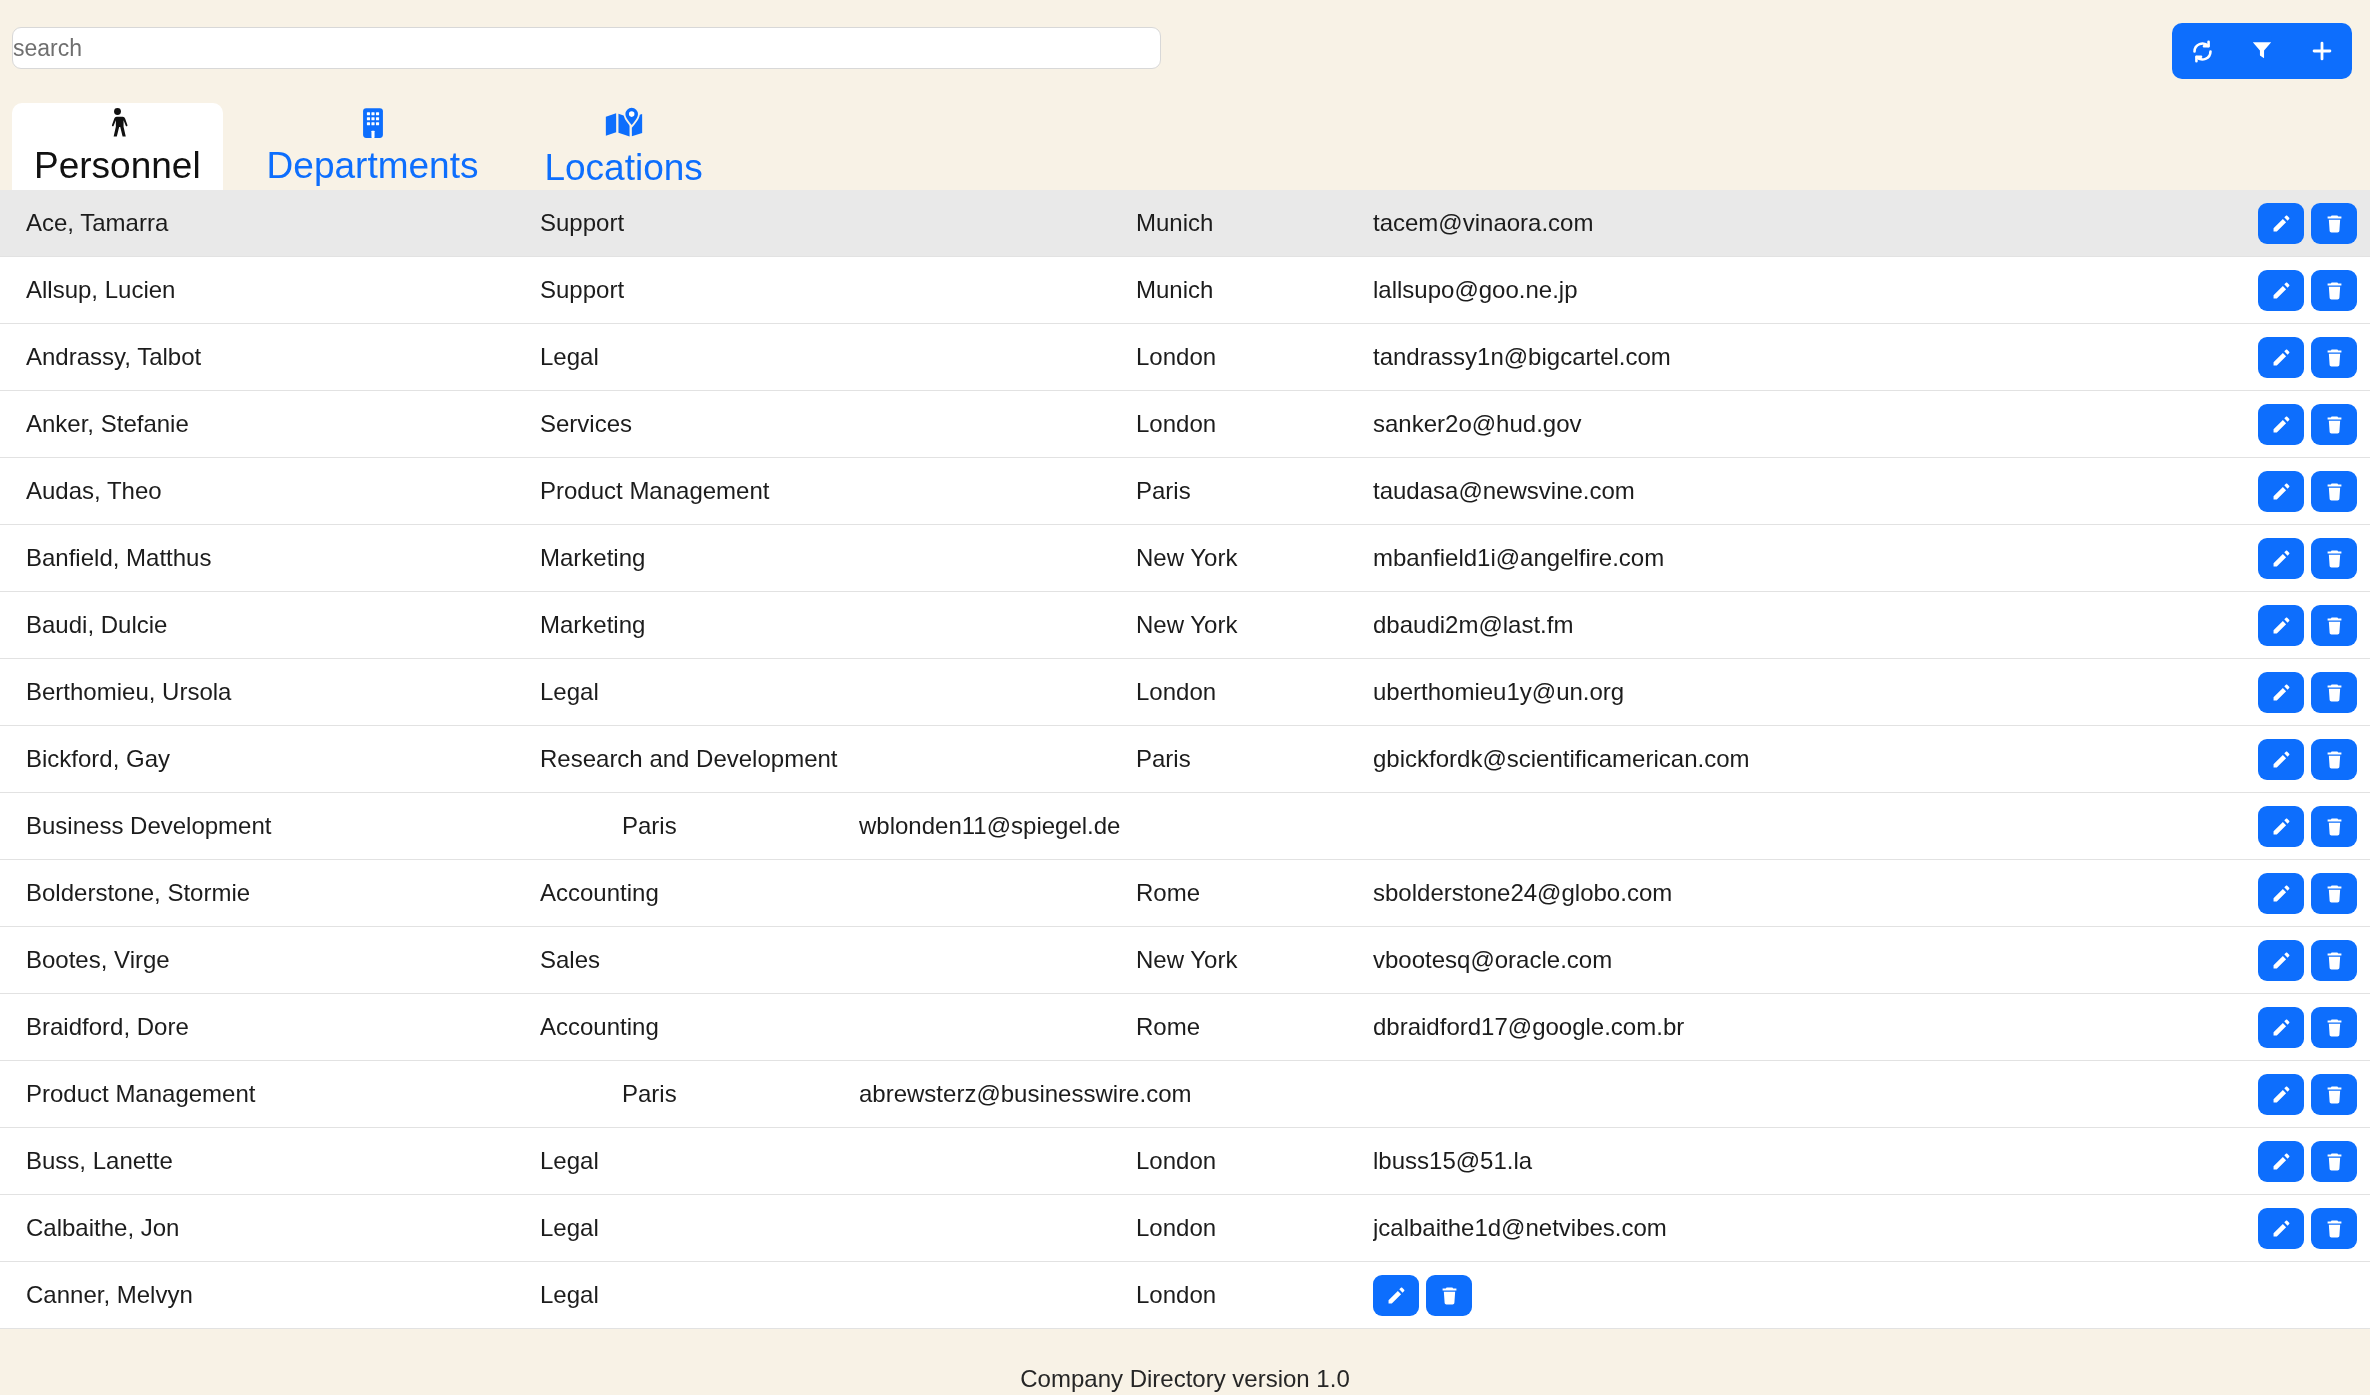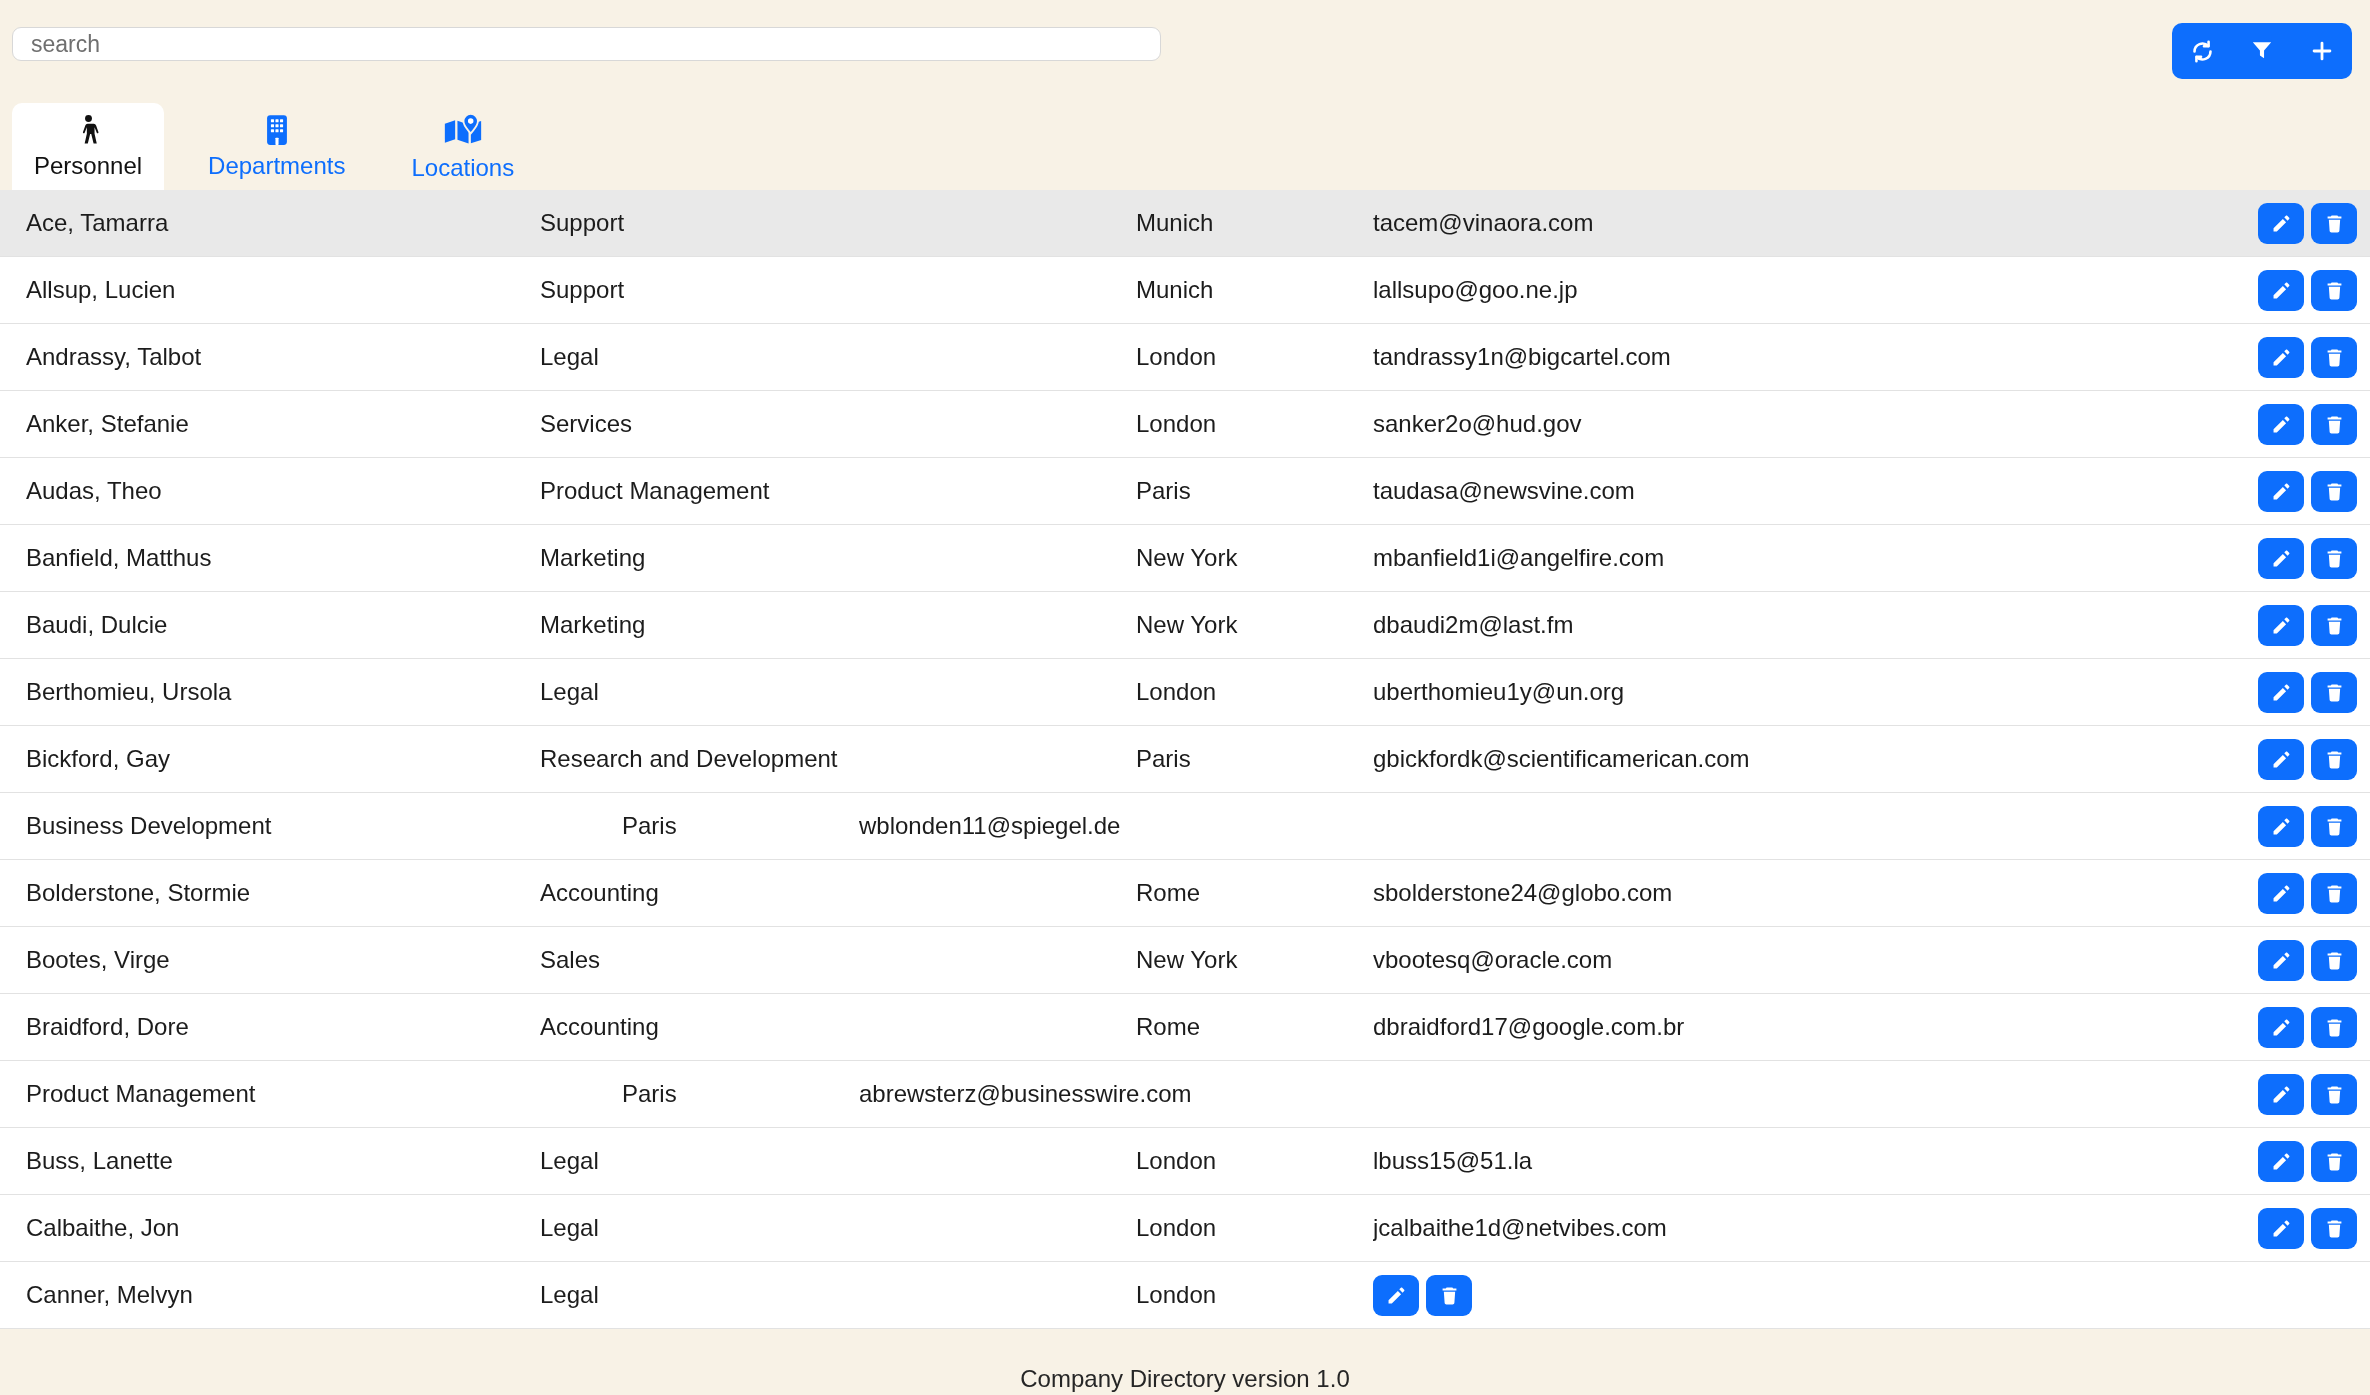--- a/index.html
+++ b/index.html
@@ -5,40 +5,40 @@
   html,body{margin:0;padding:0}
   body{
     width:2370px;height:1395px;overflow:hidden;
     background:#f8f2e6;
     font-family:"Liberation Sans", sans-serif;
     color:#1c1c1c;
   }
   
   .topbar{position:relative;height:103px}
   .search{
-    position:absolute;left:12px;top:27px;width:1149px;height:34px;
+    position:absolute;left:12px;top:27px;width:1149px;height:42px;
     box-sizing:border-box;border:1px solid #d8d8d8;border-radius:9px;
-    background:#fff;padding:0 18px;font-size:23px;color:#333;
+    background:#fff;padding:0 0;font-size:23px;color:#333;
     font-family:"Liberation Sans", sans-serif;outline:none;
   }
   .search::placeholder{color:#6f6f6f}
   .btn-group{
     position:absolute;top:23px;right:18px;height:56px;
     display:flex;background:#0d6efd;border-radius:10px;overflow:hidden;
   }
   .btn-group button{
     width:60px;height:56px;background:transparent;border:none;
     display:flex;align-items:center;justify-content:center;cursor:pointer;padding:0;
   }
   
   .tabs{display:flex;align-items:stretch;padding-left:12px;gap:22px;height:87px}
   .tab{
     display:flex;flex-direction:column;align-items:center;justify-content:center;
     gap:5px;padding:0 22px;min-width:100px;
-    border-radius:10px 10px 0 0;font-size:24px;color:#0d6efd;cursor:pointer;
+    border-radius:10px 10px 0 0;font-size:37px;color:#0d6efd;cursor:pointer;
   }
   .tab.active{background:#fff;color:#111}
   
   .table{background:#fff}
   .row{
     display:flex;align-items:center;height:67px;box-sizing:border-box;
     padding-left:26px;background:#fff;border-bottom:1px solid #e2e2e2;
     font-size:24px;
   }
   .row.highlight{background:#e9e9e9}

